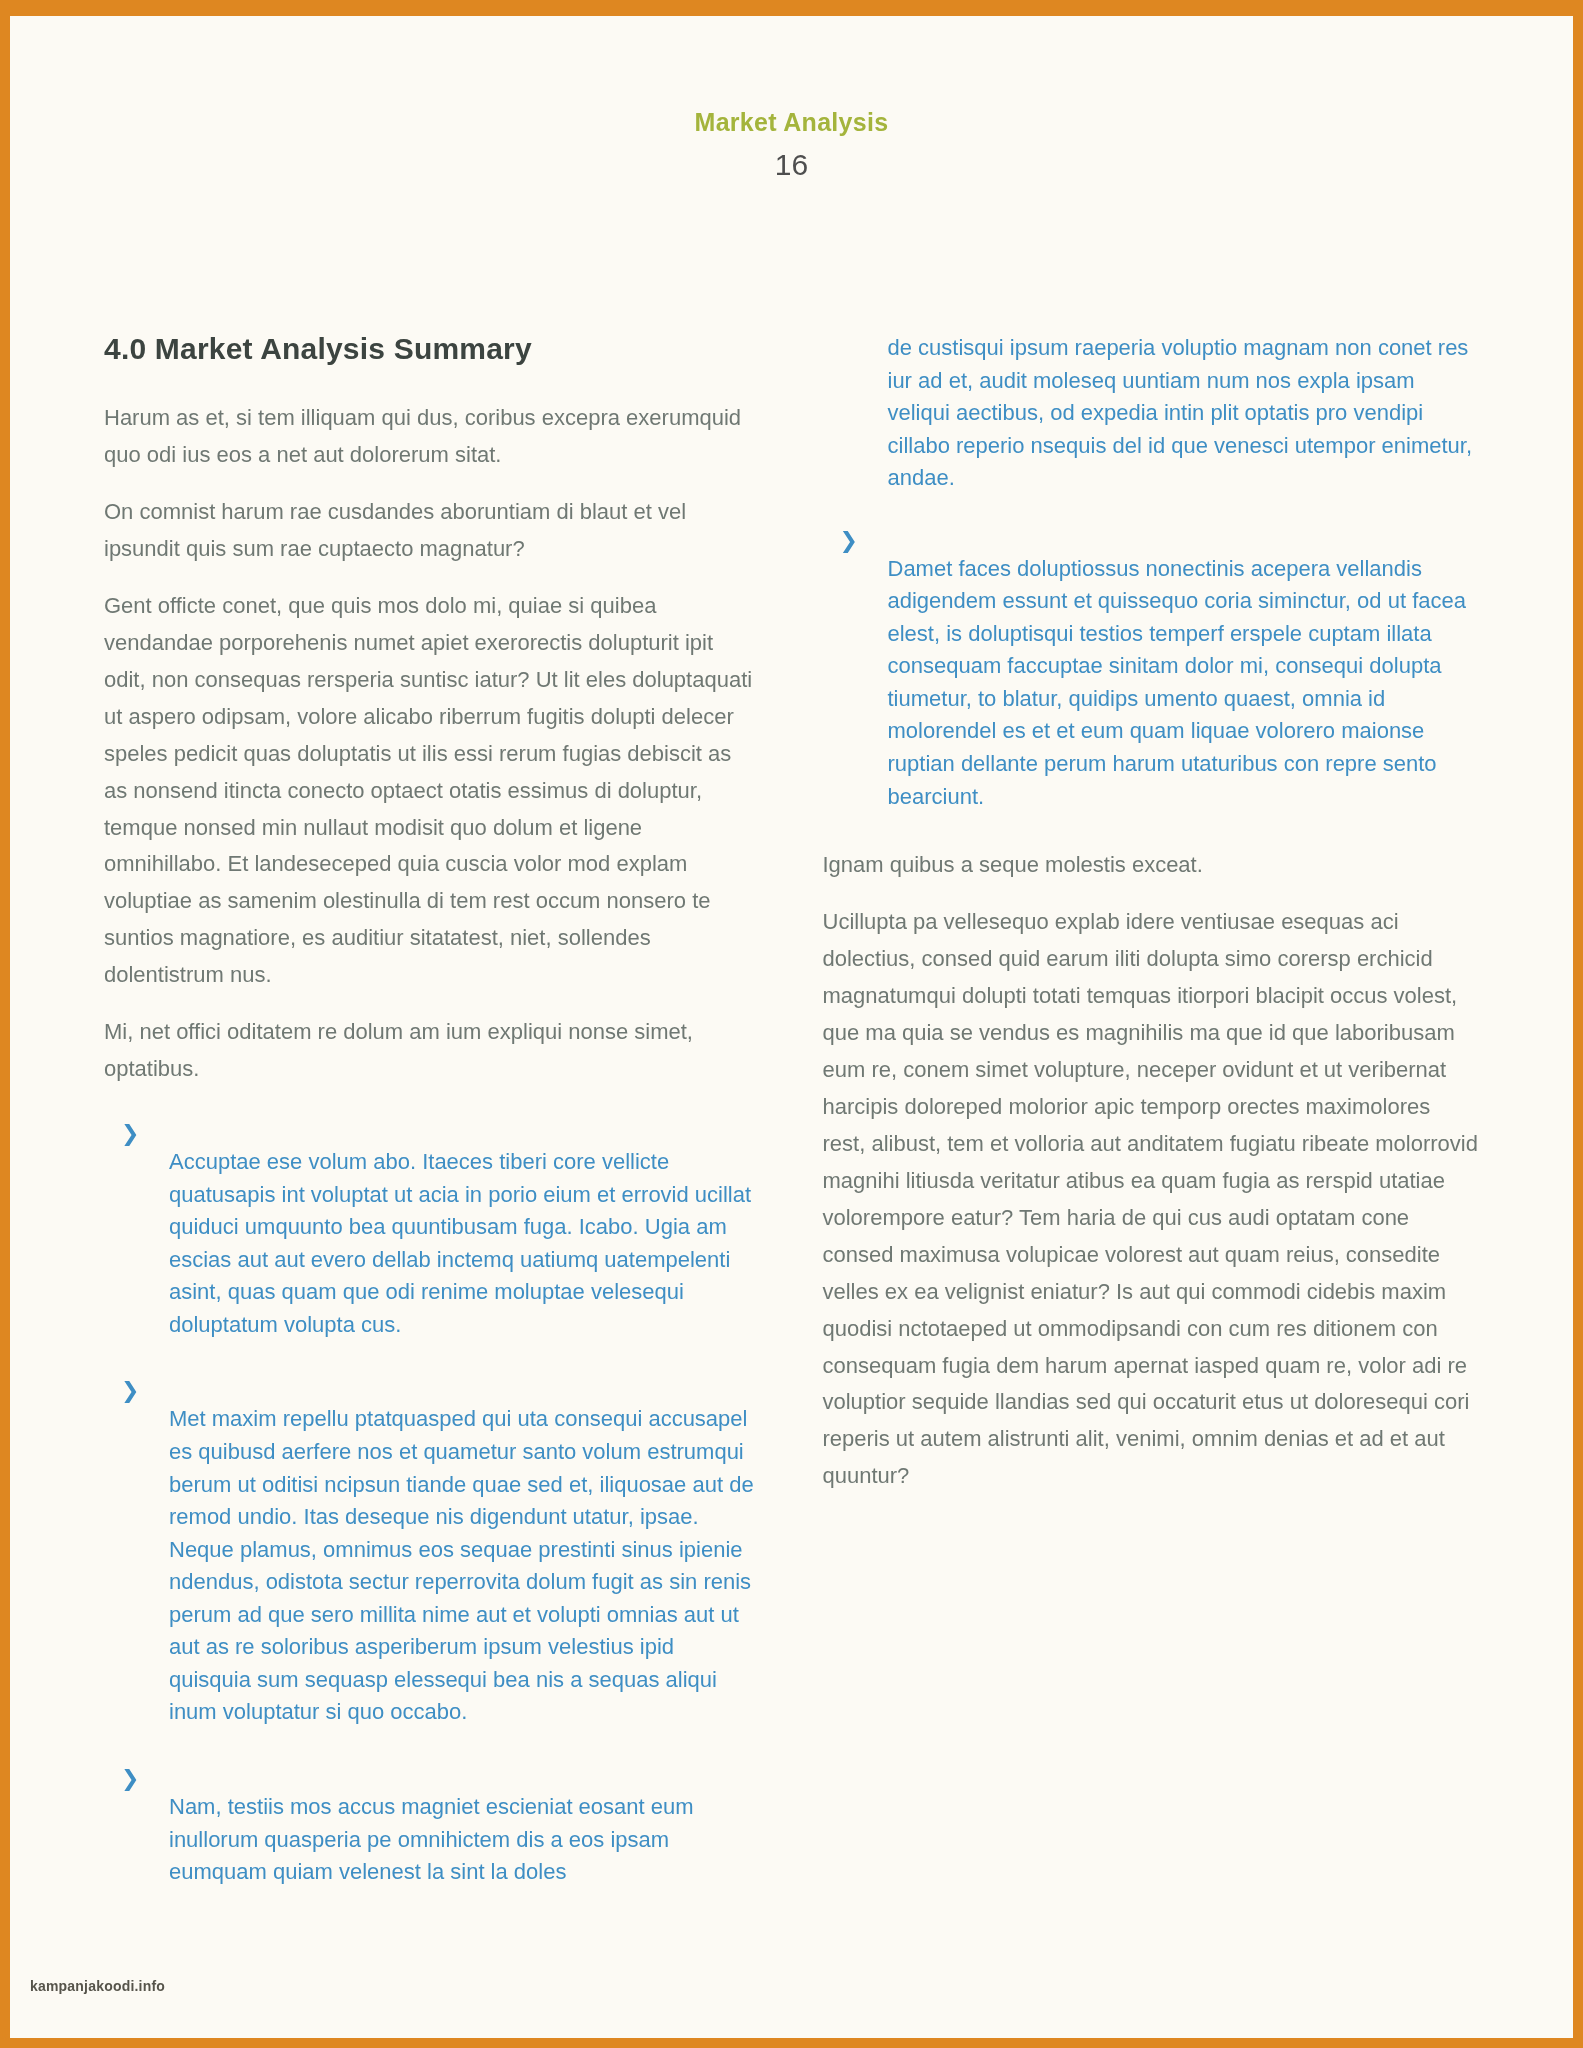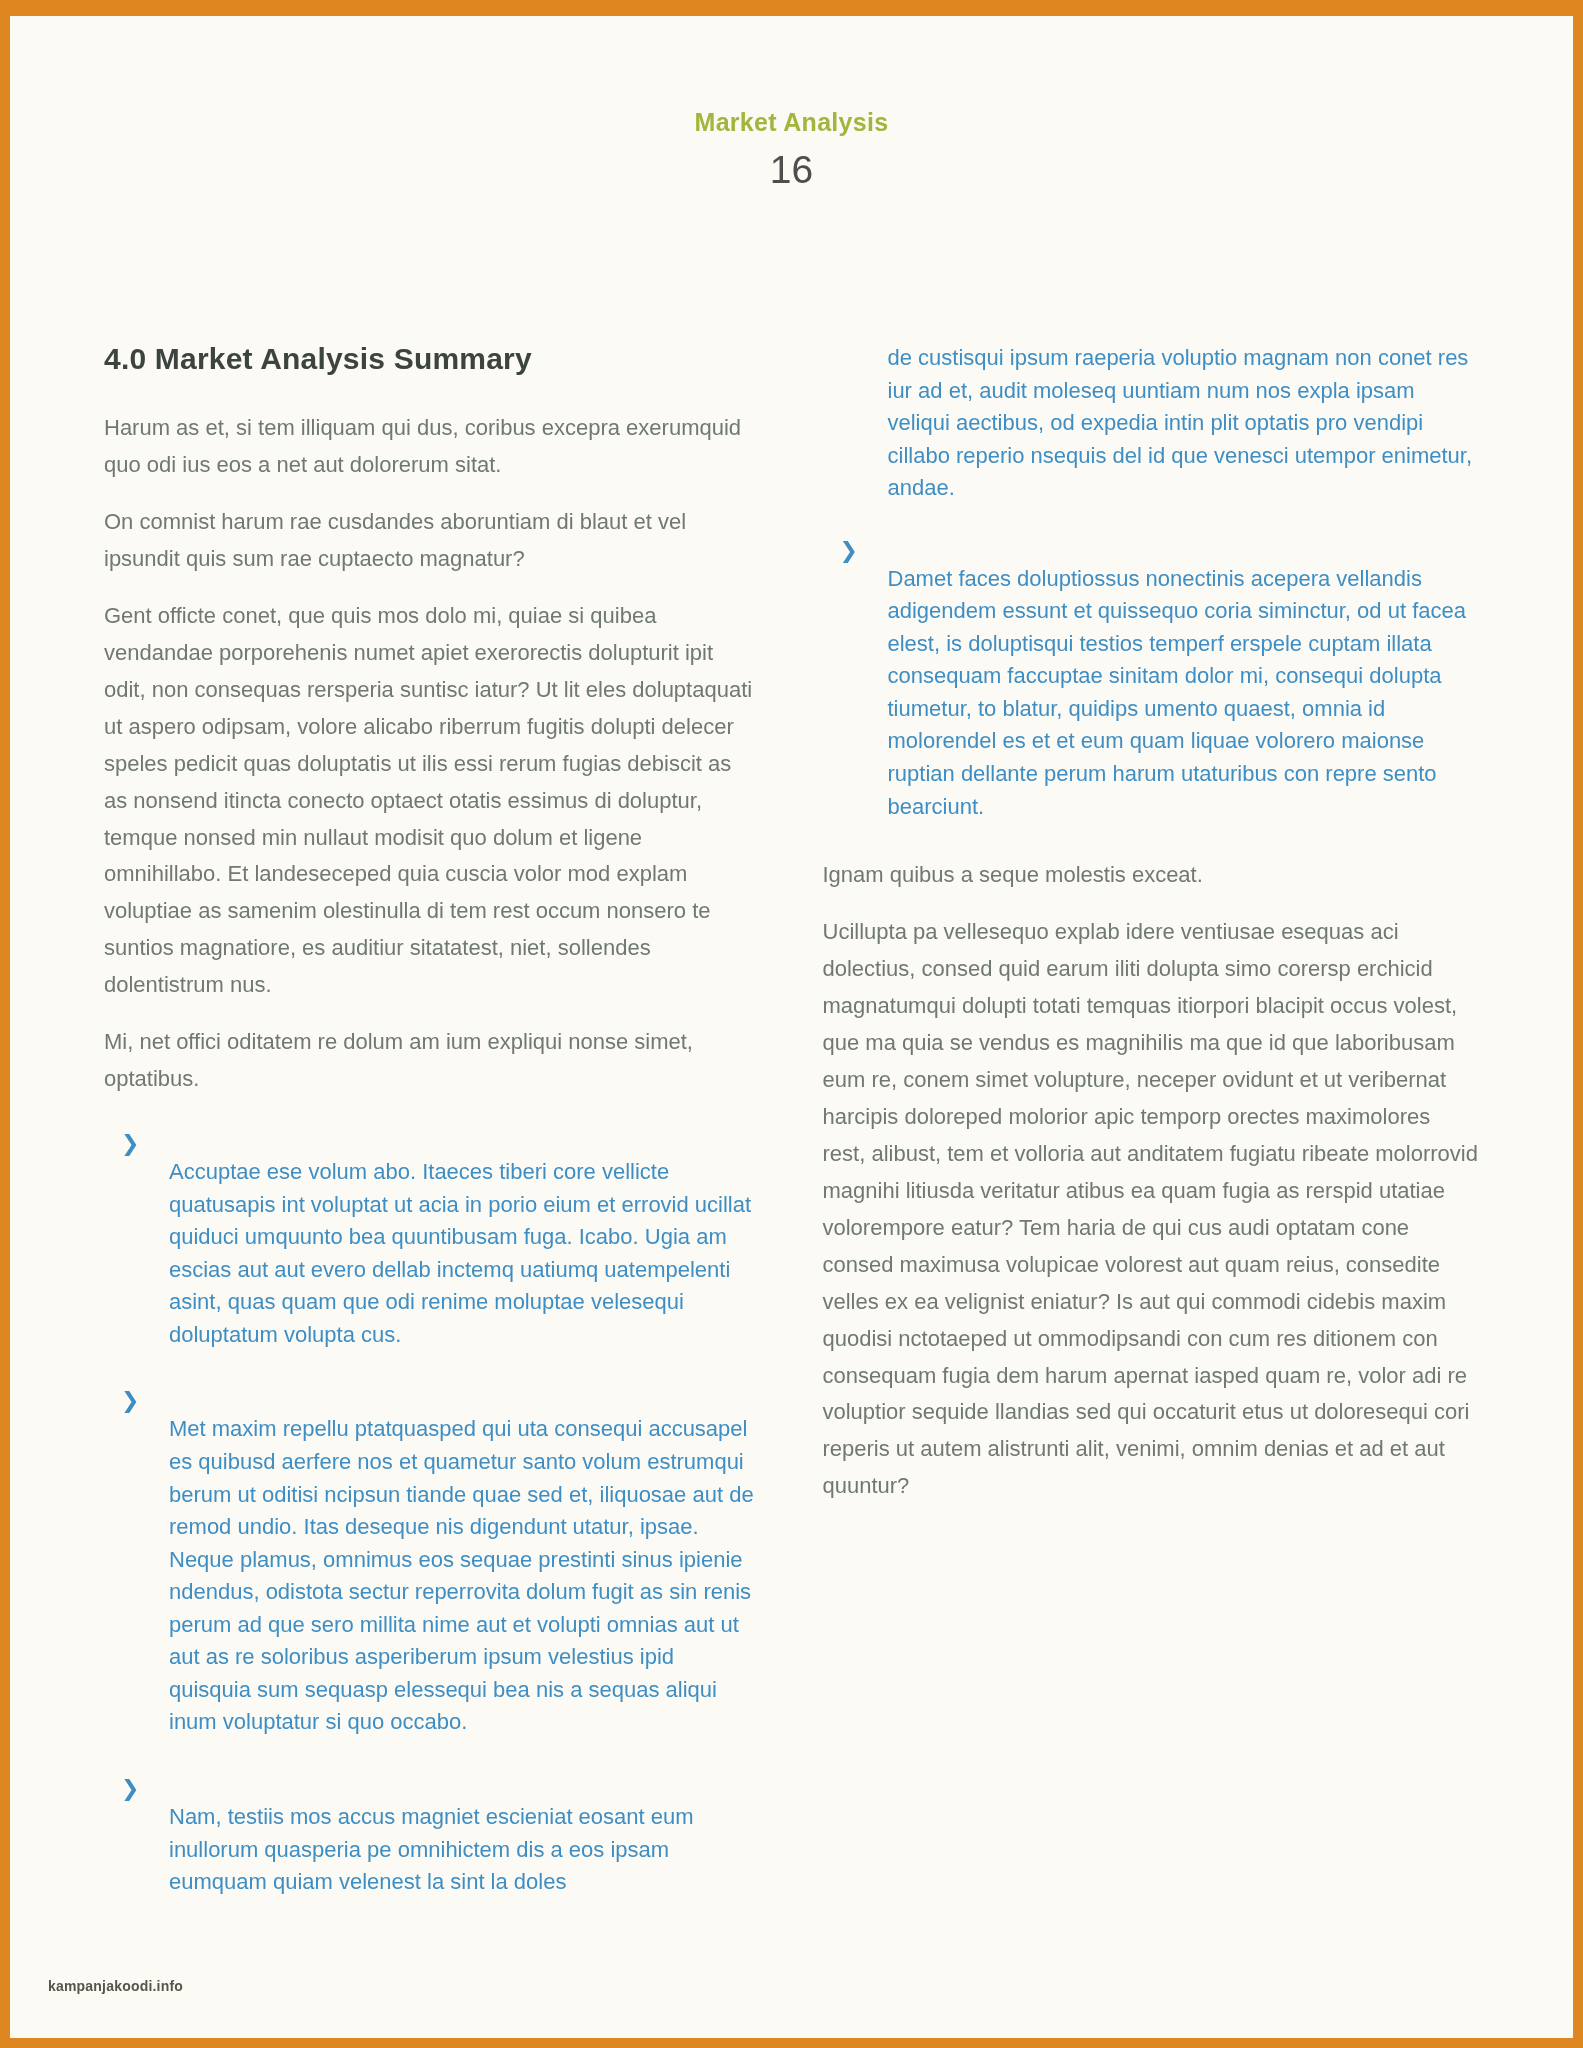--- a/index.html
+++ b/index.html
@@ -30,21 +30,21 @@
     white-space: nowrap;
   }
   .dotted-rule {
     flex: 1;
     margin: 8px 30px 0 30px;
     border-bottom: 3px dotted #CBD29B;
     height: 0;
   }
   .page-number {
     color: #4E4E4E;
-    font-size: 39px;
+    font-size: 30px;
     font-weight: 400;
   }
   .content {
     display: flex;
     gap: 62px;
     padding: 150px 94px 0 94px;
     align-items: flex-start;
   }
   .col { flex: 1; min-width: 0; }
   .section-title {
@@ -82,21 +82,21 @@
   }
   .continuation {
     padding-left: 65px;
     color: #3E8EC4;
     font-size: 22px;
     line-height: 1.48;
     margin: 0 0 20px 0;
   }
   .footer {
     position: absolute;
-    left: 38px;
+    left: 20px;
     bottom: 44px;
     font-size: 14px;
     font-weight: 700;
     color: #56544B;
     letter-spacing: 0.2px;
   }
 </style>
 </head>
 <body>
 

